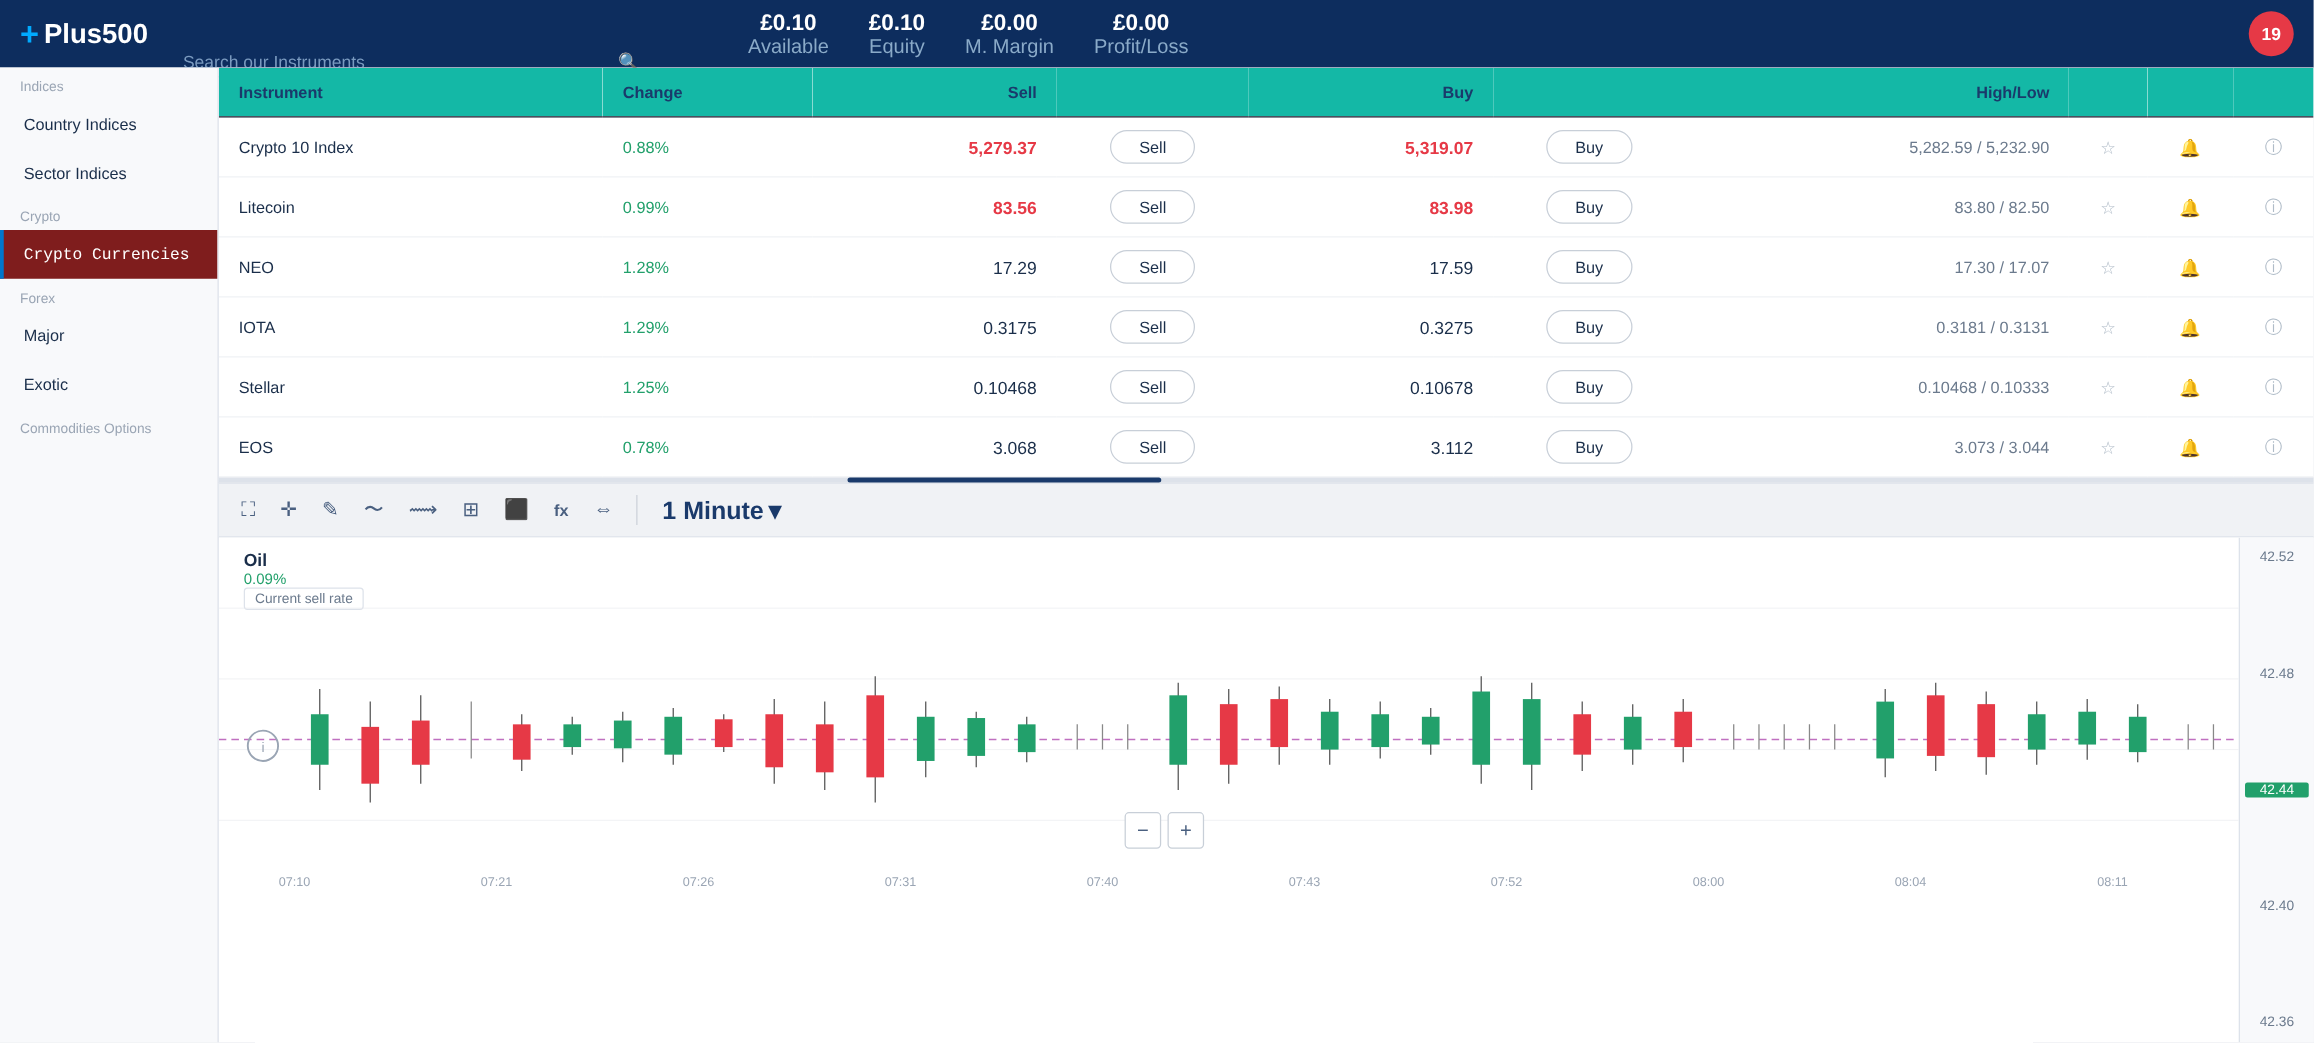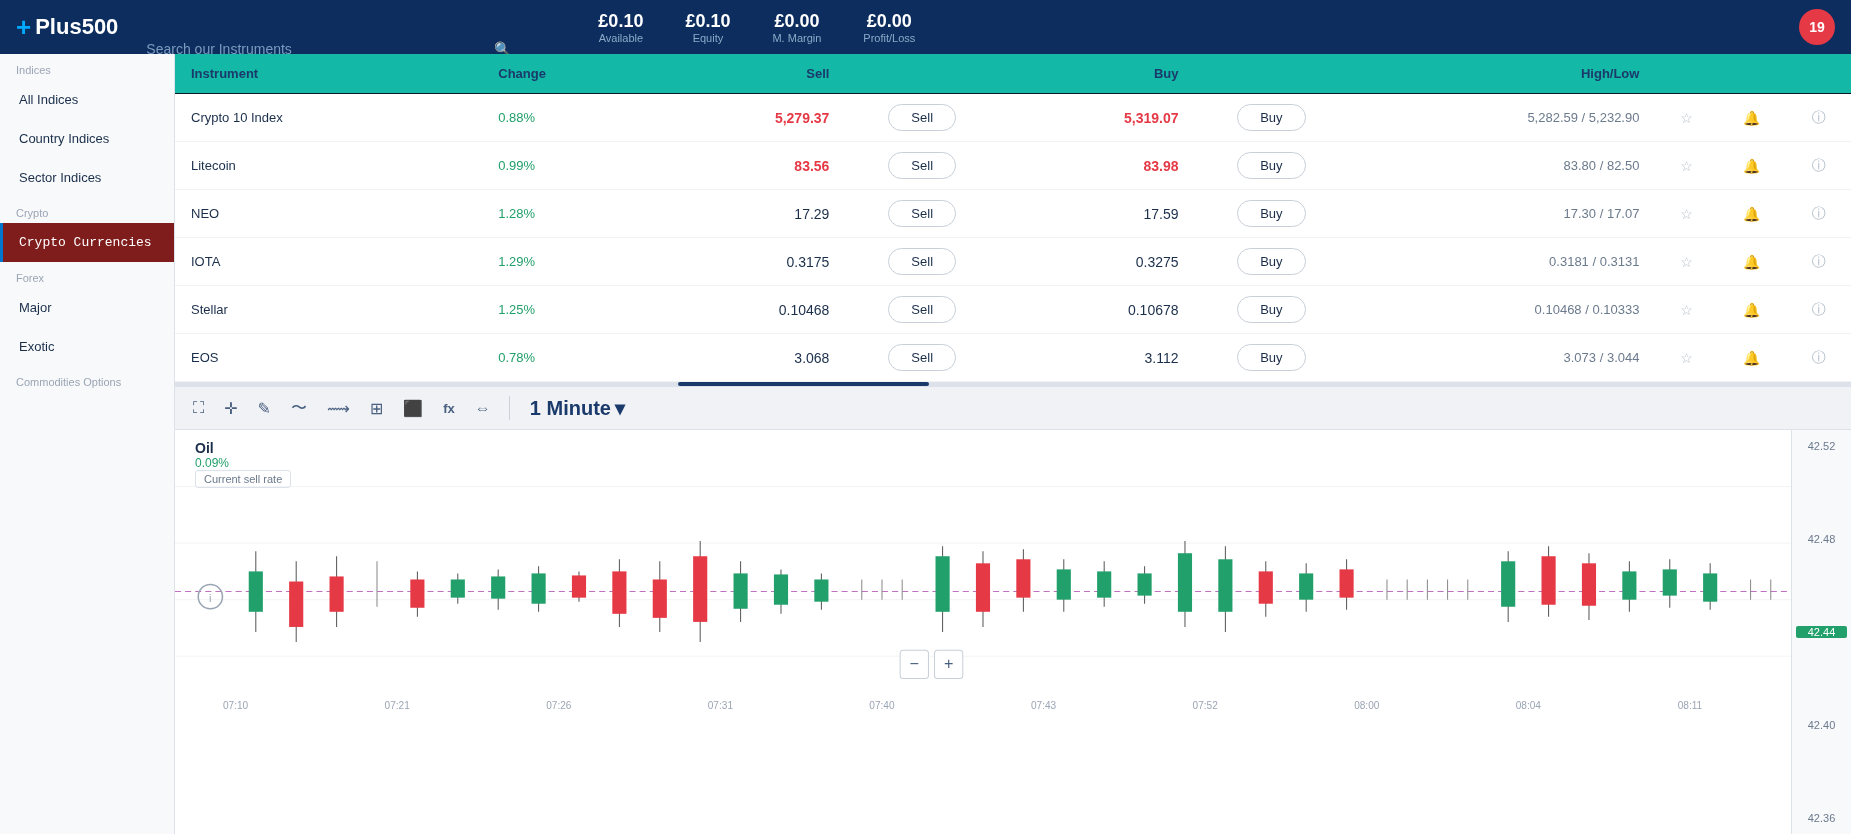--- a/index.html
+++ b/index.html
@@ -46,36 +46,36 @@
       color: #cdd8e8;
       font-size: 14px;
       outline: none;
       width: 340px;
     }
     .search-input::placeholder { color: #7a9abf; }
     .search-icon { color: #7a9abf; font-size: 14px; }
 
     .header-stats {
       display: flex;
-      gap: 42px;
+      gap: 32px;
       margin-left: 40px;
     }
     .stat-item {
       display: flex;
       flex-direction: column;
       align-items: center;
     }
     .stat-value {
       color: white;
       font-size: 18px;
       font-weight: bold;
     }
     .stat-label {
       color: #8aaac8;
-      font-size: 11px;
+      font-size: 16px;
     }
     .avatar {
       margin-left: auto;
       background: #e63946;
       color: white;
       border-radius: 50%;
       width: 36px;
       height: 36px;
       display: flex;
       align-items: center;
@@ -336,23 +336,20 @@
       <span class="stat-label">Profit/Loss</span>
     </div>
   </div>
   <div class="avatar">19</div>
 </div>
 
 <div class="main">
 
   <div class="sidebar">
     <div class="sidebar-section-label">Indices</div>
-    <div class="sidebar-item">
-      <span>All Indices</span>
-    </div>
     <div class="sidebar-item">
       <span>Country Indices</span>
     </div>
     <div class="sidebar-item">
       <span>Sector Indices</span>
     </div>
 
     <div class="sidebar-section-label">Crypto</div>
     <div class="sidebar-item active">
       <span>Crypto Currencies</span>

